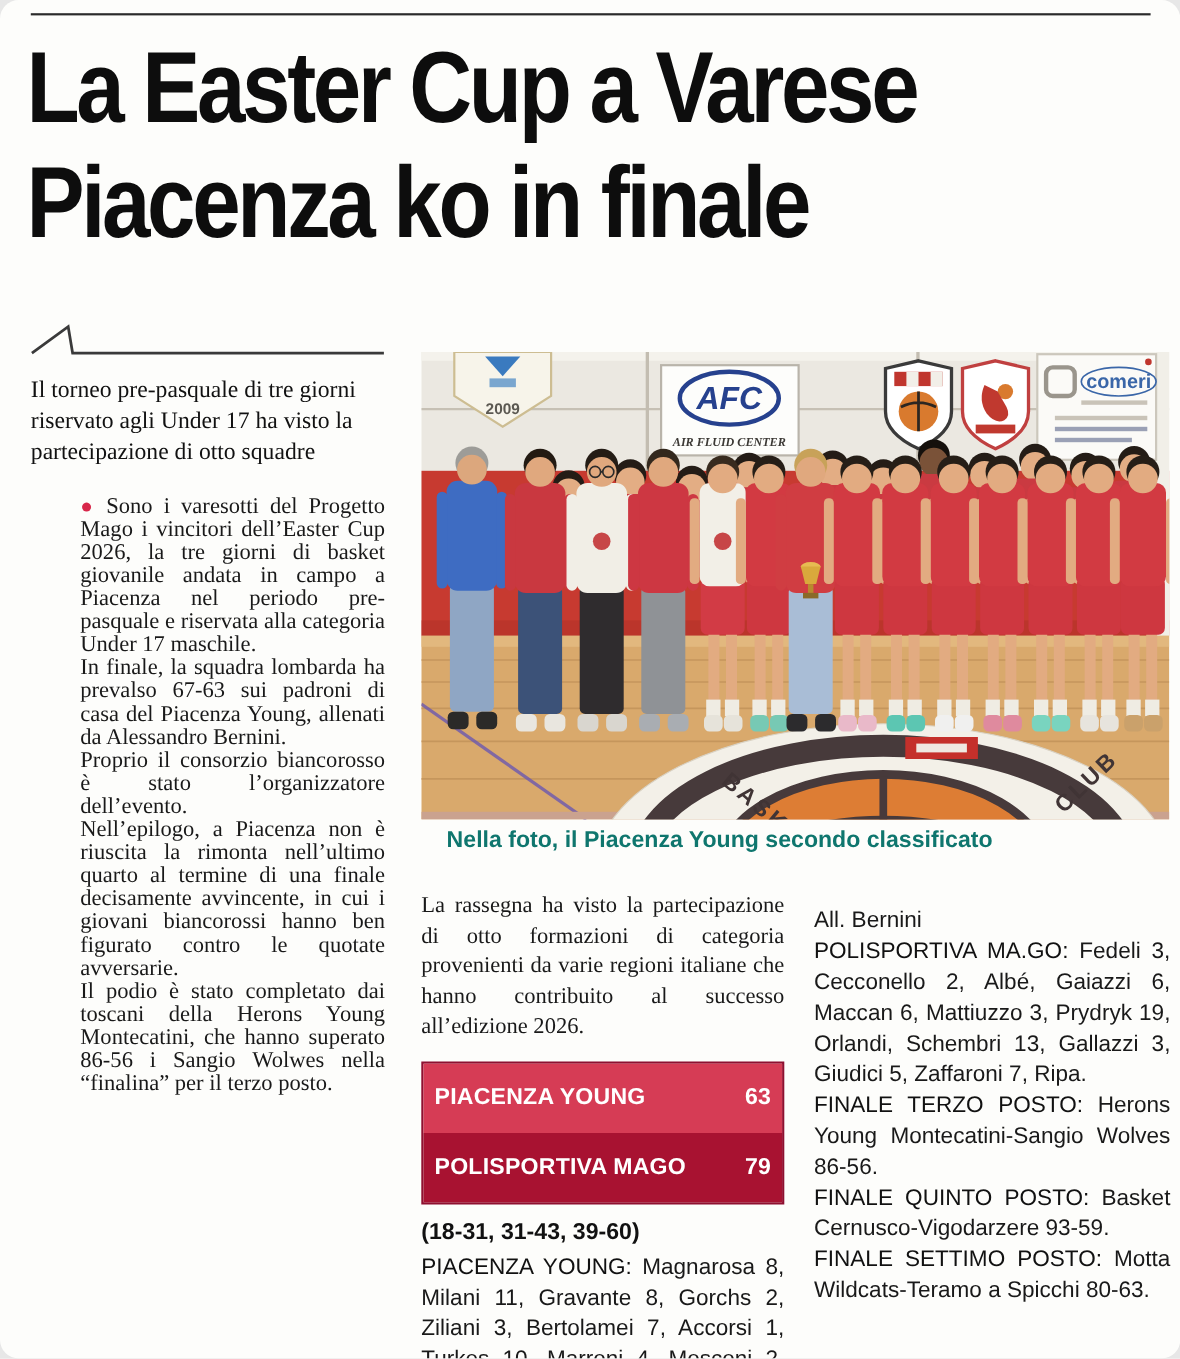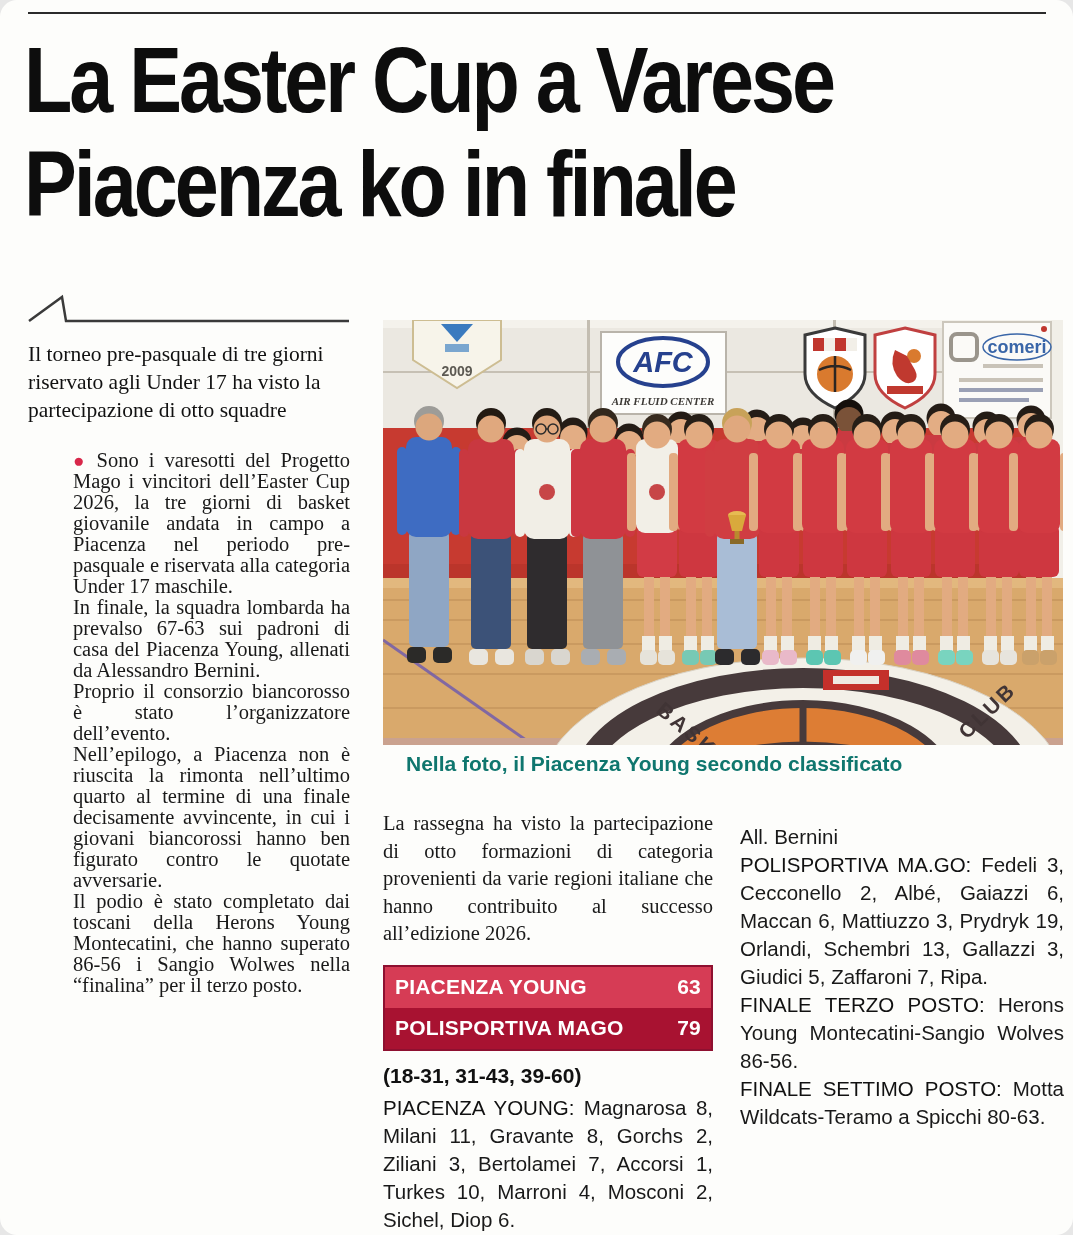--- a/index.html
+++ b/index.html
@@ -15,21 +15,21 @@
   .body-copy{margin-top:26px;font-size:20.5px;line-height:21px;text-align:justify;hyphens:auto;margin-left:45px;}
   .body-copy p{margin:0;}
   .bullet{color:#d8274a;font-size:19px;margin-right:7px;}
   .photo-wrap{position:absolute;left:383px;top:320px;width:680px;height:425px;}
   .caption{position:absolute;left:383px;top:752px;width:680px;font-family:"Liberation Sans",sans-serif;
            font-weight:700;font-size:21px;color:#0f766e;margin-left:23px;}
   .mid-col{position:absolute;left:383px;top:810px;width:330px;}
   .mid-col .lead{margin:0;font-size:20.5px;line-height:27.5px;text-align:justify;hyphens:auto;}
   .scorebox{margin-top:17px;border:2px solid #8e1030;font-family:"Liberation Sans",sans-serif;}
   .score-row{display:flex;justify-content:space-between;align-items:center;height:33px;
-             padding:4px 10px;color:#fff;font-weight:700;font-size:21px;letter-spacing:.2px;}
+             padding:15px 10px;color:#fff;font-weight:700;font-size:21px;letter-spacing:.2px;}
   .score-row.r1{background:#d63c55;}
   .score-row.r2{background:#a81231;}
   .partials{margin-top:13px;font-family:"Liberation Sans",sans-serif;font-weight:700;font-size:21px;color:#111;}
   .stats{font-family:"Liberation Sans",sans-serif;font-size:20.5px;line-height:28px;text-align:justify;hyphens:auto;}
   .mid-col .stats{margin-top:6px;}
   .stats b{font-weight:400;color:#111;}
   .right-col{position:absolute;left:740px;top:823px;width:324px;}
   .right-col .stats{margin:0;}
   .byline{margin-top:8px;text-align:right;font-family:"Liberation Sans",sans-serif;
           font-weight:700;font-size:22px;color:#111;}
@@ -241,16 +241,17 @@
 
     <div class="partials">(18-31, 31-43, 39-60)</div>
 
     <p class="stats"><b>PIACENZA YOUNG:</b><span> Magnarosa 8, Milani 11, Gravante 8, Gorchs 2, Ziliani 3, Bertolamei 7, Accorsi 1, Turkes 10, Marroni 4, Mosconi 2, Sichel, Diop 6.</span></p>
   </div>
 
   <div class="right-col">
     <p class="stats">All. Bernini</p>
     <p class="stats"><b>POLISPORTIVA MA.GO:</b><span> Fedeli 3, Cecconello 2, Albé, Gaiazzi 6, Maccan 6, Mattiuzzo 3, Prydryk 19, Orlandi, Schembri 13, Gallazzi 3, Giudici 5, Zaffaroni 7, Ripa.</span></p>
     <p class="stats"><b>FINALE TERZO POSTO:</b><span> Herons Young Montecatini-Sangio Wolves 86-56.</span></p>
+    <p class="stats"><b>FINALE QUINTO POSTO:</b><span> Basket Cernusco-Vigodarzere 93-59.</span></p>
     <p class="stats"><b>FINALE SETTIMO POSTO:</b><span> Motta Wildcats-Teramo a Spicchi 80-63.</span></p>
   </div>
 
 </div>
 
 </body></html>

